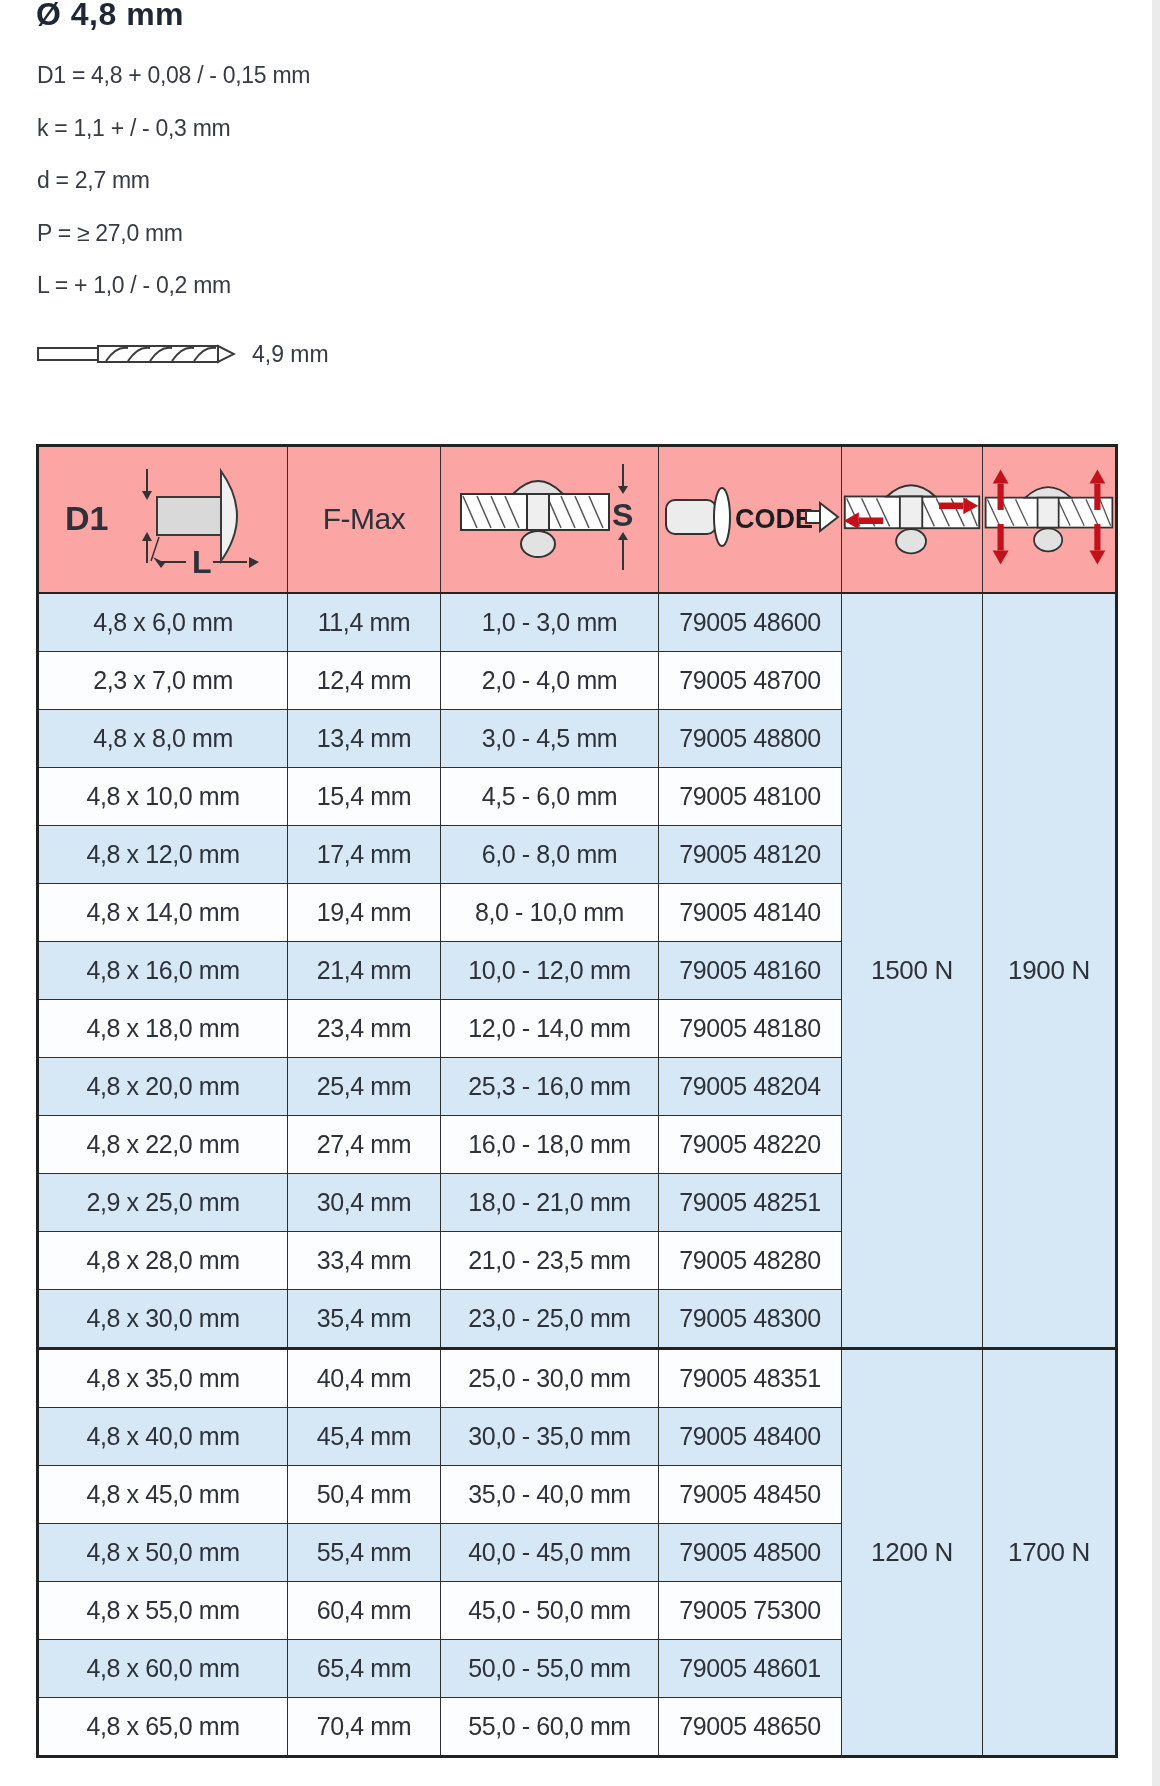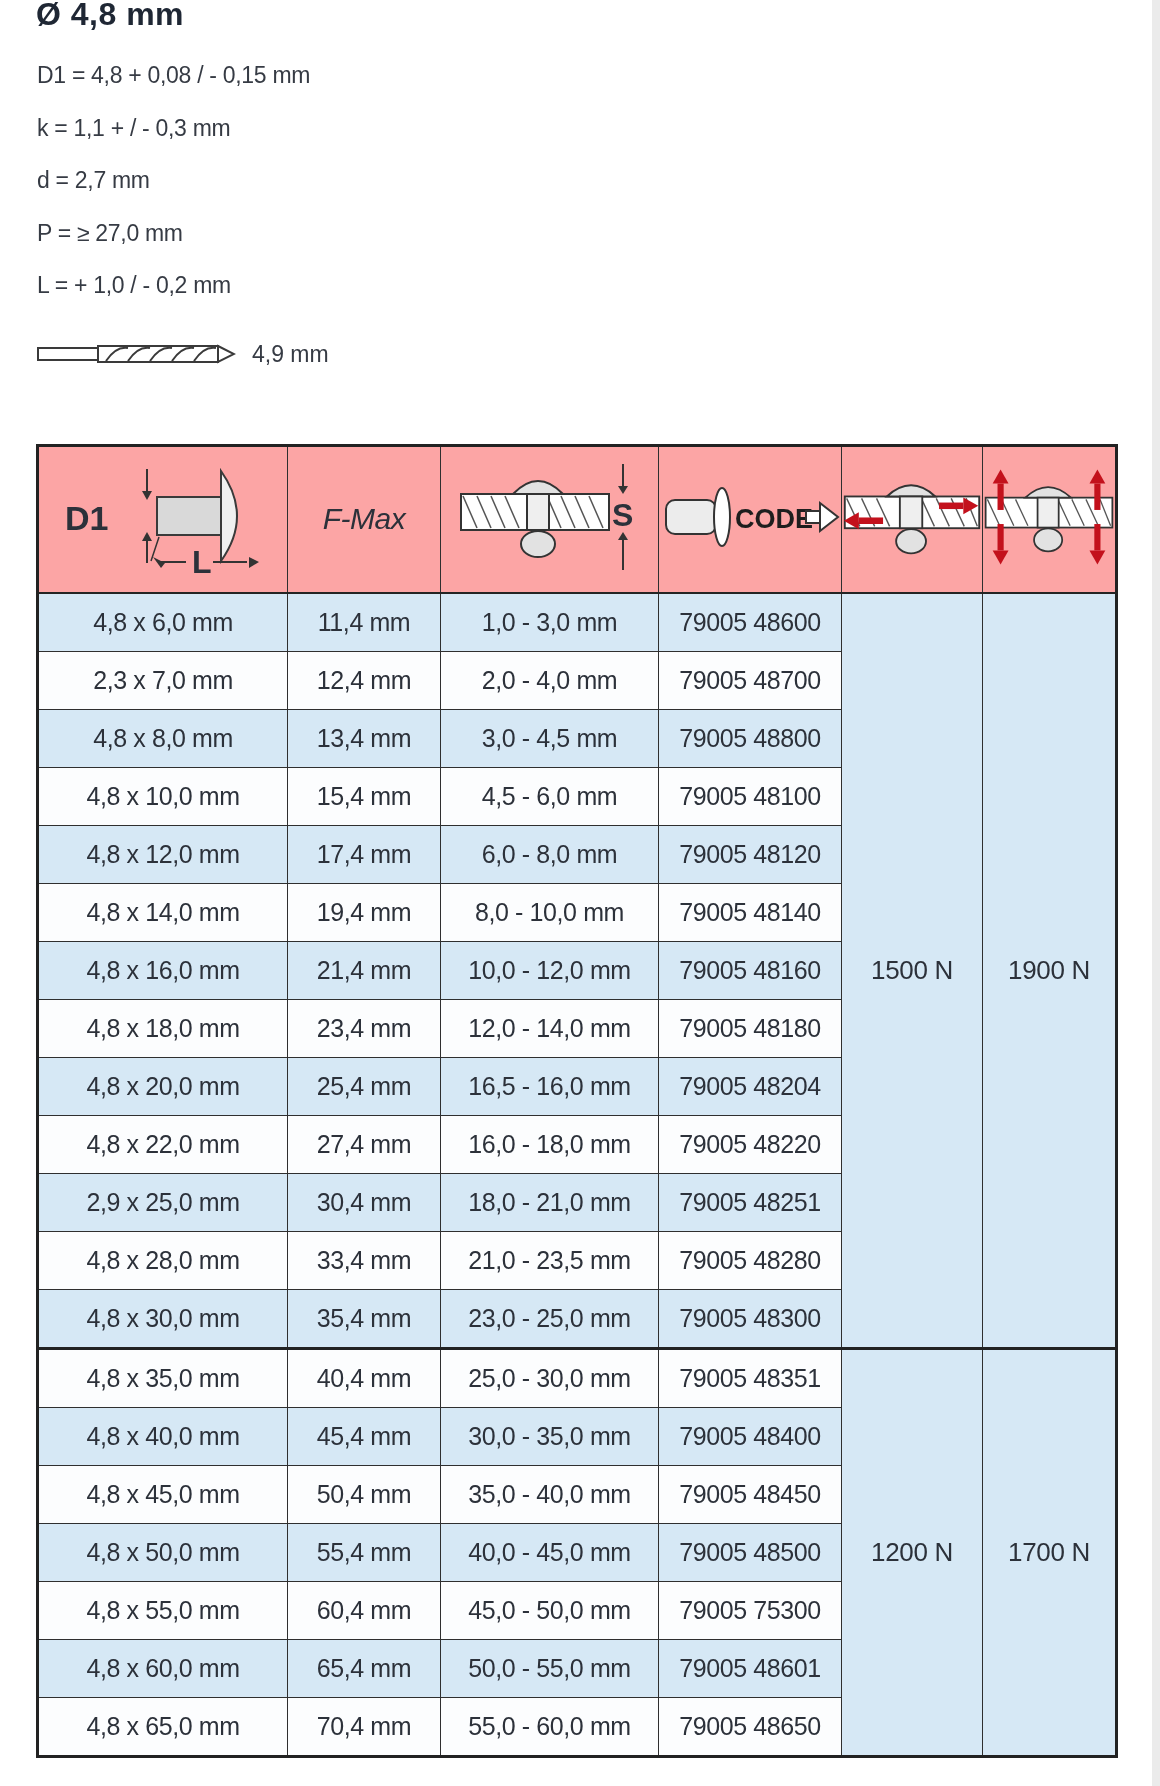--- a/index.html
+++ b/index.html
@@ -18,21 +18,21 @@
   table.spec-table{
     border-collapse:collapse;table-layout:fixed;margin-top:76px;
     border:3px solid #222222;
   }
   .spec-table th,.spec-table td{
     border:1.5px solid #2f2f2f;text-align:center;vertical-align:middle;
     padding:0;overflow:hidden;
   }
   .spec-table thead th{height:145px;background:#fca5a5;border-bottom:2.5px solid #242424;}
   .spec-table td{height:57px;font-size:25px;letter-spacing:-.4px;color:#2c313a;background:#fcfdfe;}
-  .fmax-header{font-size:30px;letter-spacing:-.5px;color:#2c313a;font-weight:normal;font-style:italic;}
+  .fmax-header{font-size:30px;letter-spacing:-.5px;color:#2c313a;font-weight:normal;}
   tbody.group-1 tr:nth-child(odd) td.dc{background:#d6e8f5;}
   tbody.group-1 tr:nth-child(even) td.dc{background:#fcfdfe;}
   tbody.group-2 tr:nth-child(odd) td.dc{background:#fcfdfe;}
   tbody.group-2 tr:nth-child(even) td.dc{background:#d6e8f5;}
   td.strength{background:#d6e8f5;font-size:26px;letter-spacing:-.3px;}
   tbody.group-2 tr:first-child td{border-top:3px solid #222222;}
   .edge-right{position:absolute;top:0;right:0;width:8px;height:100%;background:#ebebeb;}
   svg text{font-family:"Liberation Sans", sans-serif;}
 </style>
 </head>
@@ -215,21 +215,21 @@
       </tr>
       <tr>
         <td class="dc">4,8 x 18,0 mm</td>
         <td class="dc">23,4 mm</td>
         <td class="dc">12,0 - 14,0 mm</td>
         <td class="dc">79005 48180</td>
       </tr>
       <tr>
         <td class="dc">4,8 x 20,0 mm</td>
         <td class="dc">25,4 mm</td>
-        <td class="dc">16,5 - 16,0 mm</td>
+        <td class="dc">25,3 - 16,0 mm</td>
         <td class="dc">79005 48204</td>
       </tr>
       <tr>
         <td class="dc">4,8 x 22,0 mm</td>
         <td class="dc">27,4 mm</td>
         <td class="dc">16,0 - 18,0 mm</td>
         <td class="dc">79005 48220</td>
       </tr>
       <tr>
         <td class="dc">2,9 x 25,0 mm</td>

